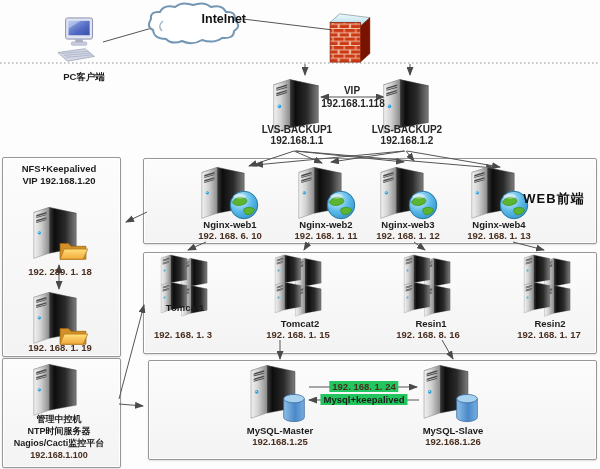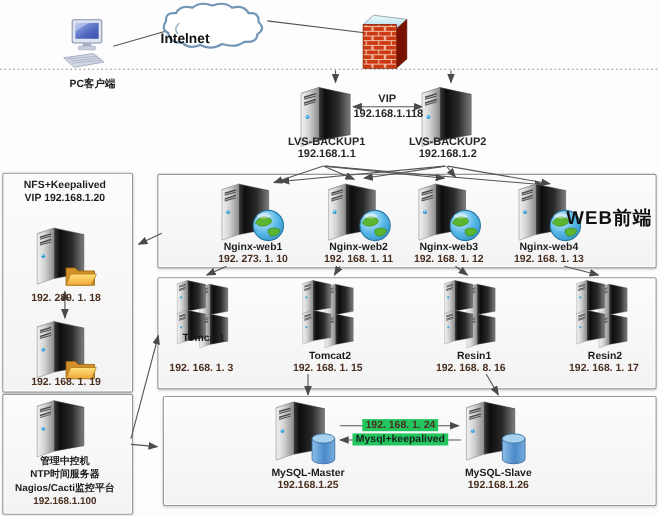--- a/index.html
+++ b/index.html
@@ -17,24 +17,24 @@
   #lines{position:absolute;left:0;top:0;z-index:2;}
   .icon{position:absolute;z-index:3;}
   .lbl{
     position:absolute;z-index:4;white-space:nowrap;
     transform:translateX(-50%);
     font-weight:bold;color:#1c1c1c;font-size:9.5px;line-height:11px;
     text-align:left;
   }
   .ip{color:#4a2f20;}
   .lvs{font-size:10px;color:#262626;}
-  .bigzh{font-size:17px;letter-spacing:1px;color:#111;}
+  .bigzh{font-size:13px;letter-spacing:1px;color:#111;}
   .cloudtxt{
-    position:absolute;left:0;right:0;top:11px;text-align:left;
-    font-weight:bold;font-size:12.5px;color:#111;z-index:4;margin-top:16px;
+    position:absolute;left:0;right:0;top:11px;text-align:right;
+    font-weight:bold;font-size:12.5px;color:#111;z-index:4;
   }
   .mini{font-size:9px;line-height:11.5px;}
   .onfill{background:#22c55e;padding:0 3px;}
 </style>
 </head>
 <body>
 
 <div id="canvas">
 
   <svg width="0" height="0" style="position:absolute" aria-hidden="true">
@@ -244,21 +244,21 @@
   </div>
   <div class="icon" style="left:469px;top:164px;width:62px;height:58px">
     <svg width="48" height="56" style="position:absolute;left:0;top:0">
         <use href="#sym-server"></use>
       </svg>
     <svg width="30" height="30" style="position:absolute;left:30px;top:26px">
         <use href="#sym-globe"></use>
       </svg>
   </div>
   <div class="lbl" style="left:230px;top:219px">Nginx-web1</div>
-  <div class="lbl ip" style="left:230px;top:230px">192. 273. 1. 10</div>
+  <div class="lbl ip" style="left:230px;top:230px">192. 168. 6. 10</div>
   <div class="lbl" style="left:326px;top:219px">Nginx-web2</div>
   <div class="lbl ip" style="left:326px;top:230px">192. 168. 1. 11</div>
   <div class="lbl" style="left:408px;top:219px">Nginx-web3</div>
   <div class="lbl ip" style="left:408px;top:230px">192. 168. 1. 12</div>
   <div class="lbl" style="left:499px;top:219px">Nginx-web4</div>
   <div class="lbl ip" style="left:499px;top:230px">192. 168. 1. 13</div>
   <div class="lbl bigzh" style="left:554px;top:193px">WEB前端</div>
 
   <div class="icon" style="left:150px;top:253px;width:70px;height:66px">
     <svg width="70" height="66" viewBox="0 0 64 78">

